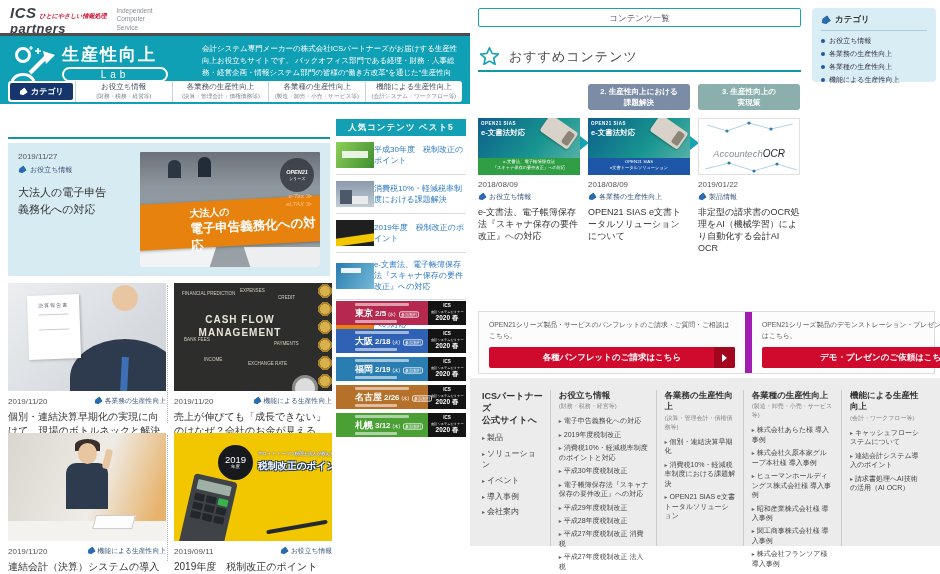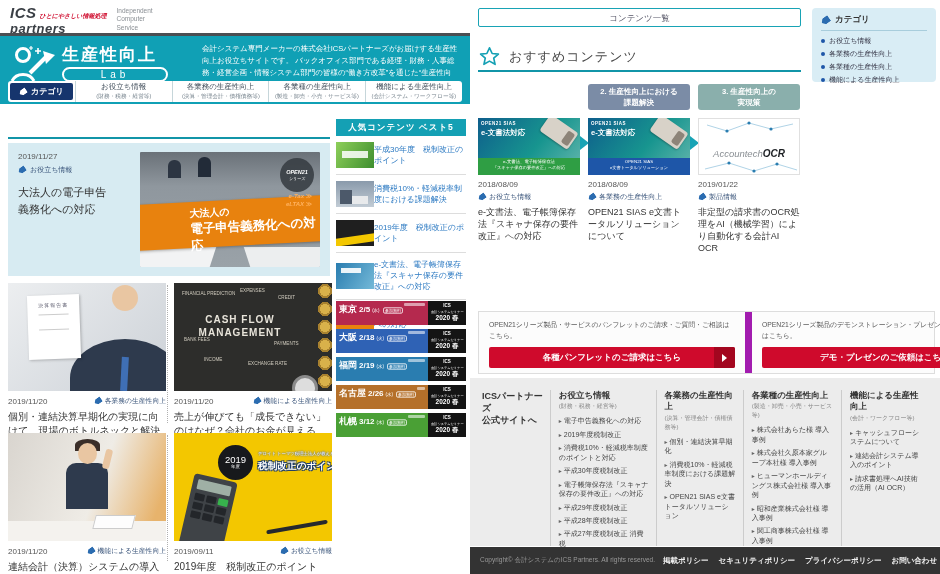--- a/index.html
+++ b/index.html
@@ -118,21 +118,21 @@
 .th3{background:#1f1f1f}
 .th3::after{content:"";position:absolute;left:-6px;bottom:2px;width:50px;height:8px;background:#f3c700;transform:rotate(-8deg)}
 .th4{background:linear-gradient(120deg,#2a7db0,#74b9d8)}
 .th4::after{content:"";position:absolute;left:5px;top:5px;width:20px;height:5px;background:rgba(255,255,255,.9)}
 .th5{background:#5d646b}
 .th5::after{content:"";position:absolute;left:0;right:0;bottom:3px;height:10px;background:#e8820e}
 
 
 .sems{position:absolute;left:336px;top:301px;width:130px}
 .sem{display:flex;height:24px;margin-bottom:4px;cursor:pointer;overflow:hidden}
-.sem-left{flex:1;padding:2px 3px;display:flex;flex-direction:row;justify-content:space-between;min-width:0}
+.sem-left{flex:1;padding:2px 19px;display:flex;flex-direction:column;justify-content:space-between;min-width:0}
 .sem-bar{height:3px;background:rgba(255,255,255,.55);border-radius:1px}
 .sem-bar.b2{width:78%}
 .sem-mid{display:flex;align-items:baseline;gap:2px;color:#fff;white-space:nowrap}
 .sem-city{font-size:9px;font-weight:bold}
 .sem-date{font-size:8px;font-weight:bold}
 .sem-day{font-size:4.5px}
 .sem-free{margin-left:auto;font-size:4.5px;border:1px solid rgba(255,255,255,.9);border-radius:2px;padding:0 1px;transform:scale(.9)}
 .sem-right{width:38px;background:#141414;color:#fff;display:flex;flex-direction:column;align-items:center;justify-content:center;line-height:1.3;flex:none}
 .sr-org{font-size:4.5px;font-weight:bold}
 .sr-name{font-size:4px;white-space:nowrap;transform:scale(.8)}
@@ -160,21 +160,21 @@
 .rc-top{position:absolute;left:3px;top:3px;font-size:4.5px;color:#fff;font-weight:bold;letter-spacing:.5px}
 .rc-lab{position:absolute;left:3px;top:10px;font-size:7.5px;color:#fff;font-weight:bold}
 .rc-scanner{position:absolute;right:4px;top:4px;width:34px;height:20px;background:#d8d2c8;border-radius:3px;transform:rotate(35deg);box-shadow:0 1px 2px rgba(0,0,0,.3)}
 .rc-scanner::after{content:"";position:absolute;right:2px;top:3px;width:8px;height:14px;background:#8d8478;border-radius:2px}
 .rc-band{position:absolute;left:0;right:0;bottom:0;height:17px;color:#fff;text-align:center;padding-top:1px}
 .rc-band .bl1{font-size:4.6px;white-space:nowrap;transform:scale(.95)}
 .rc-band .bl2{font-size:4.8px;white-space:nowrap;transform:scale(.88)}
 .rc-ocr{background:#fff;border:1px solid #e0e0e0}
 .rc-brand{position:absolute;left:0;right:0;top:24px;text-align:center;font-style:italic;white-space:nowrap}
 .rc-brand .bl{font-size:9.5px;color:#8a8f94}
-.rc-brand .bb{font-size:10px;font-weight:bold;color:#1b1e22}
+.rc-brand .bb{font-size:10px;font-weight:normal;color:#1b1e22}
 .rc-net{position:absolute;inset:0}
 .rc-date{margin-top:5px;font-size:8px;color:#555}
 .rc-tag{display:flex;align-items:center;gap:3px;margin-top:3px}
 .rc-tag span{font-size:7px;color:#39547a}
 .rc-title{margin-top:4px;font-size:9px;color:#333;line-height:1.35}
 
 .cta{position:absolute;left:478px;top:311px;width:457px;height:63px;border:1px solid #ddd;background:#fcfcfc;display:flex}
 .cta-half{flex:1;padding:8px 10px 0;position:relative}
 .cta-half+.cta-half{border-left:7px solid #a21caf}
 .cta-text{font-size:6.8px;color:#555;line-height:1.55}
@@ -616,20 +616,27 @@
         <span>デモ・プレゼンのご依頼はこちら</span>
         <span class="rb-arr"></span>
       </div>
     </div>
   </div>
 
   <div class="footer">
     <div class="fcol fc1">
       <h4>ICSパートナーズ
 公式サイトへ</h4>
+      <ul>
+        <li>製品</li>
+        <li>ソリューション</li>
+        <li>イベント</li>
+        <li>導入事例</li>
+        <li>会社案内</li>
+      </ul>
     </div>
     <div class="fcol fc2">
       <h4>お役立ち情報</h4>
       <div class="fsub">(財務・税務・経営等)</div>
       <ul>
         <li>電子申告義務化への対応</li>
         <li>2019年度税制改正</li>
         <li>消費税10%・軽減税率制度のポイントと対応</li>
         <li>平成30年度税制改正</li>
         <li>電子帳簿保存法『スキャナ保存の要件改正』への対応</li>
@@ -664,24 +671,14 @@
       <h4>機能による生産性向上</h4>
       <div class="fsub">(会計・ワークフロー等)</div>
       <ul>
         <li>キャッシュフローシステムについて</li>
         <li>連結会計システム導入のポイント</li>
         <li>請求書処理へAI技術の活用（AI OCR）</li>
       </ul>
     </div>
   </div>
 
-  <div class="bbar">
-    <div class="bbar-copy">Copyright© 会計システムのICS Partners. All rights reserved.</div>
-    <div class="bbar-links">
-      <span>掲載ポリシー</span>
-      <span>セキュリティポリシー</span>
-      <span>プライバシーポリシー</span>
-      <span>お問い合わせ</span>
-
-    </div>
-  </div>
 
 </div>
 
 </body></html>

